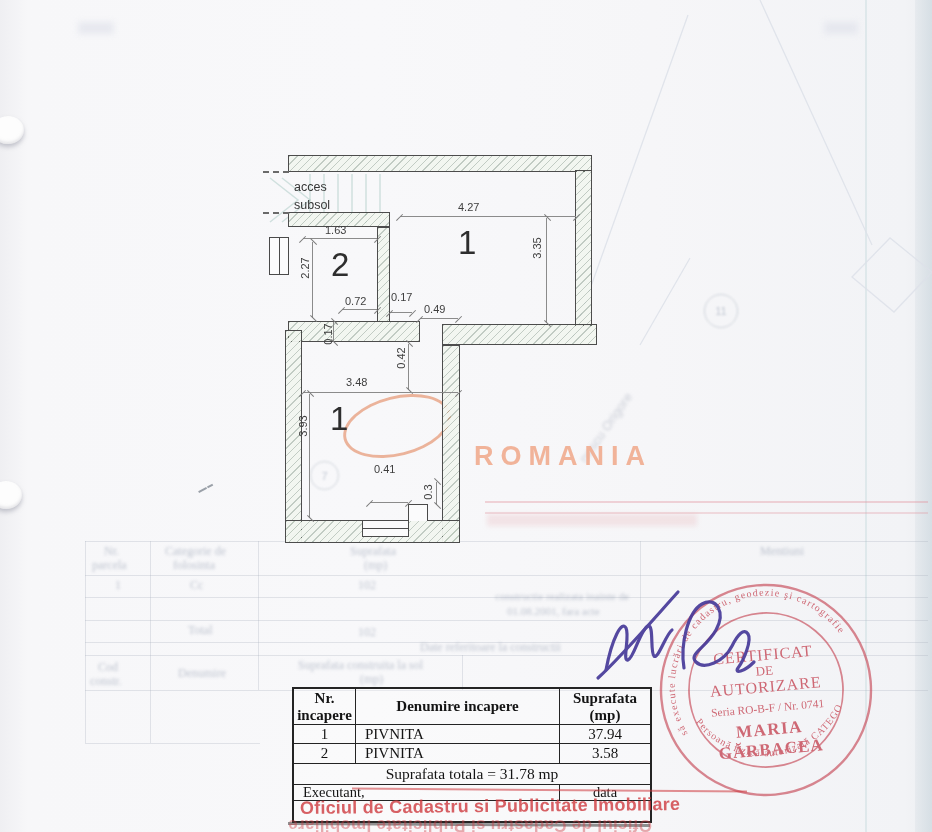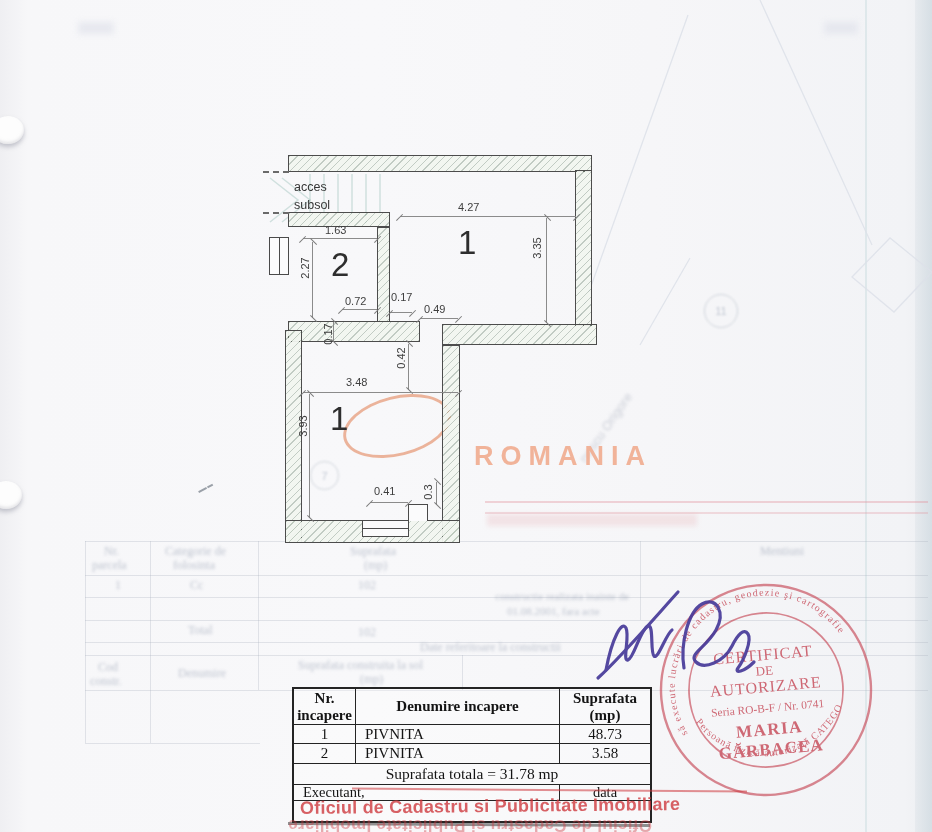--- a/index.html
+++ b/index.html
@@ -192,21 +192,21 @@
     <div class="dimlab v" style="left:294px;top:262px;">2.27</div>
     <div class="dimlab" style="left:458px;top:201px;">4.27</div>
     <div class="dimlab v" style="left:526px;top:242px;">3.35</div>
     <div class="dimlab" style="left:345px;top:295px;">0.72</div>
     <div class="dimlab" style="left:391px;top:291px;">0.17</div>
     <div class="dimlab" style="left:424px;top:303px;">0.49</div>
     <div class="dimlab v" style="left:317px;top:328px;">0.17</div>
     <div class="dimlab v" style="left:390px;top:352px;">0.42</div>
     <div class="dimlab" style="left:346px;top:376px;">3.48</div>
     <div class="dimlab v" style="left:292px;top:420px;">3.93</div>
-    <div class="dimlab" style="left:374px;top:485px;">0.41</div>
+    <div class="dimlab" style="left:374px;top:463px;">0.41</div>
     <div class="dimlab v" style="left:420px;top:486px;">0.3</div>
 
     <div class="roomlab" style="left:458px;top:224px;">1</div>
     <div class="roomlab" style="left:331px;top:246px;">2</div>
     <div class="roomlab" style="left:330px;top:400px;">1</div>
 
     <div class="acces" style="left:294px;top:178px;">
       <div>acces</div>
       <div>subsol</div>
     </div>
@@ -220,21 +220,21 @@
     <div class="c hdr">
       <span>Denumire incapere</span>
     </div>
     <div class="c hdr last">
       <span>Suprafata</span>
       <span>(mp)</span>
     </div>
 
     <div class="c">1</div>
     <div class="c left">PIVNITA</div>
-    <div class="c last">48.73</div>
+    <div class="c last">37.94</div>
 
     <div class="c">2</div>
     <div class="c left">PIVNITA</div>
     <div class="c last">3.58</div>
 
     <div class="c span3 last">Suprafata totala = 31.78 mp</div>
 
     <div class="c span2 left" style="font-size:14.5px;">Executant,</div>
     <div class="c last" style="font-size:14.5px;">data</div>
 

